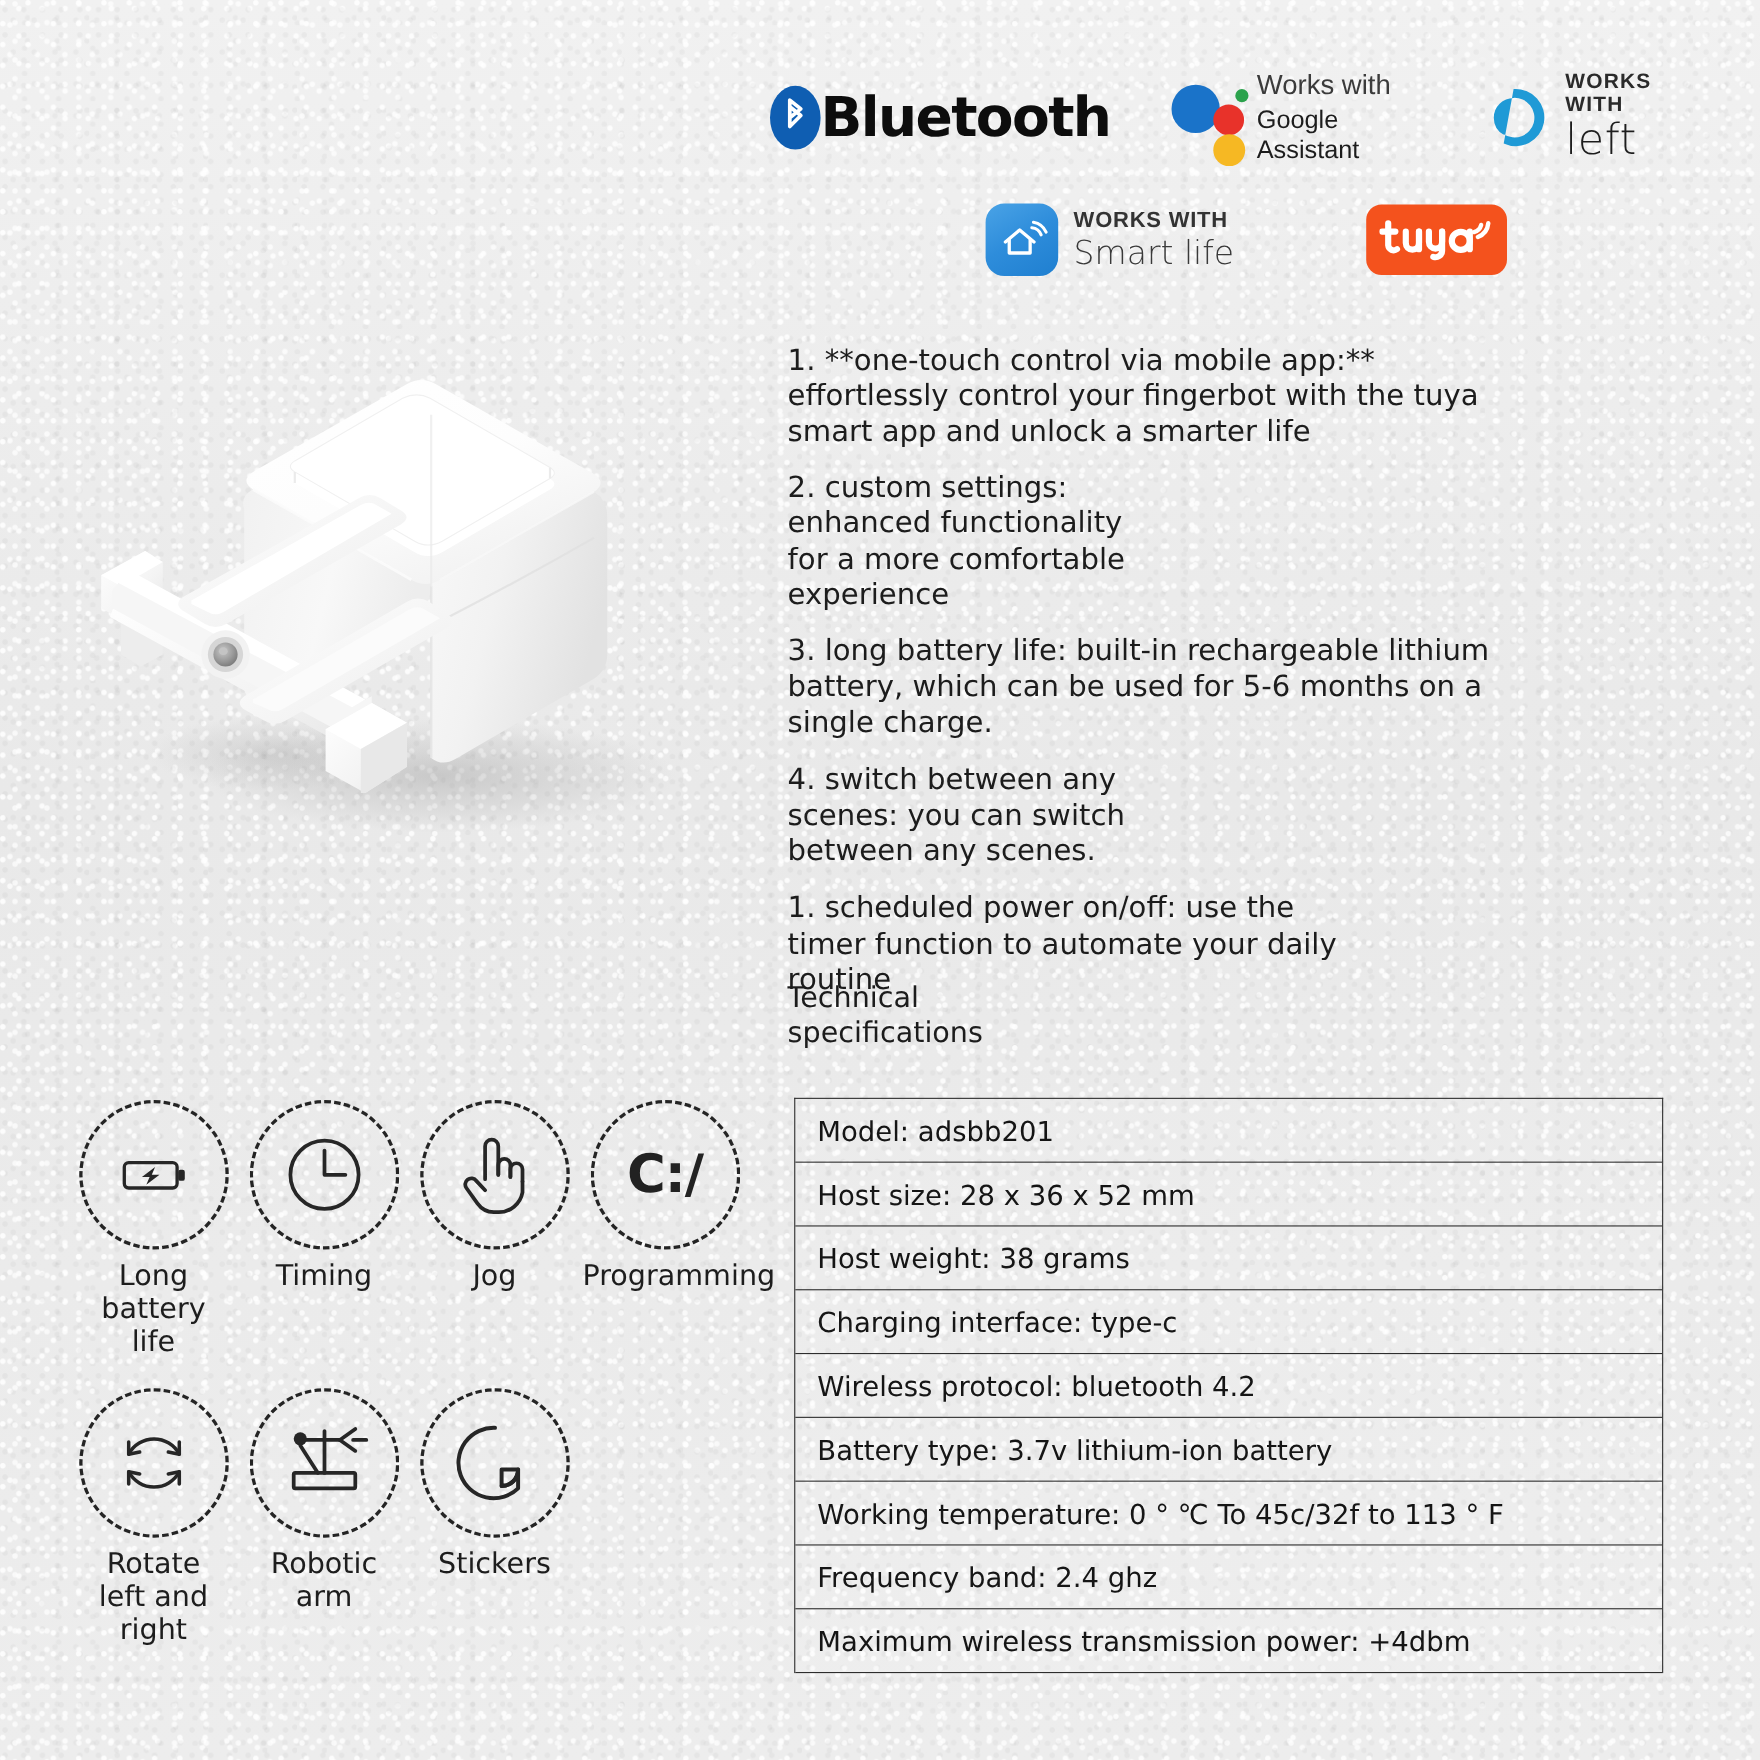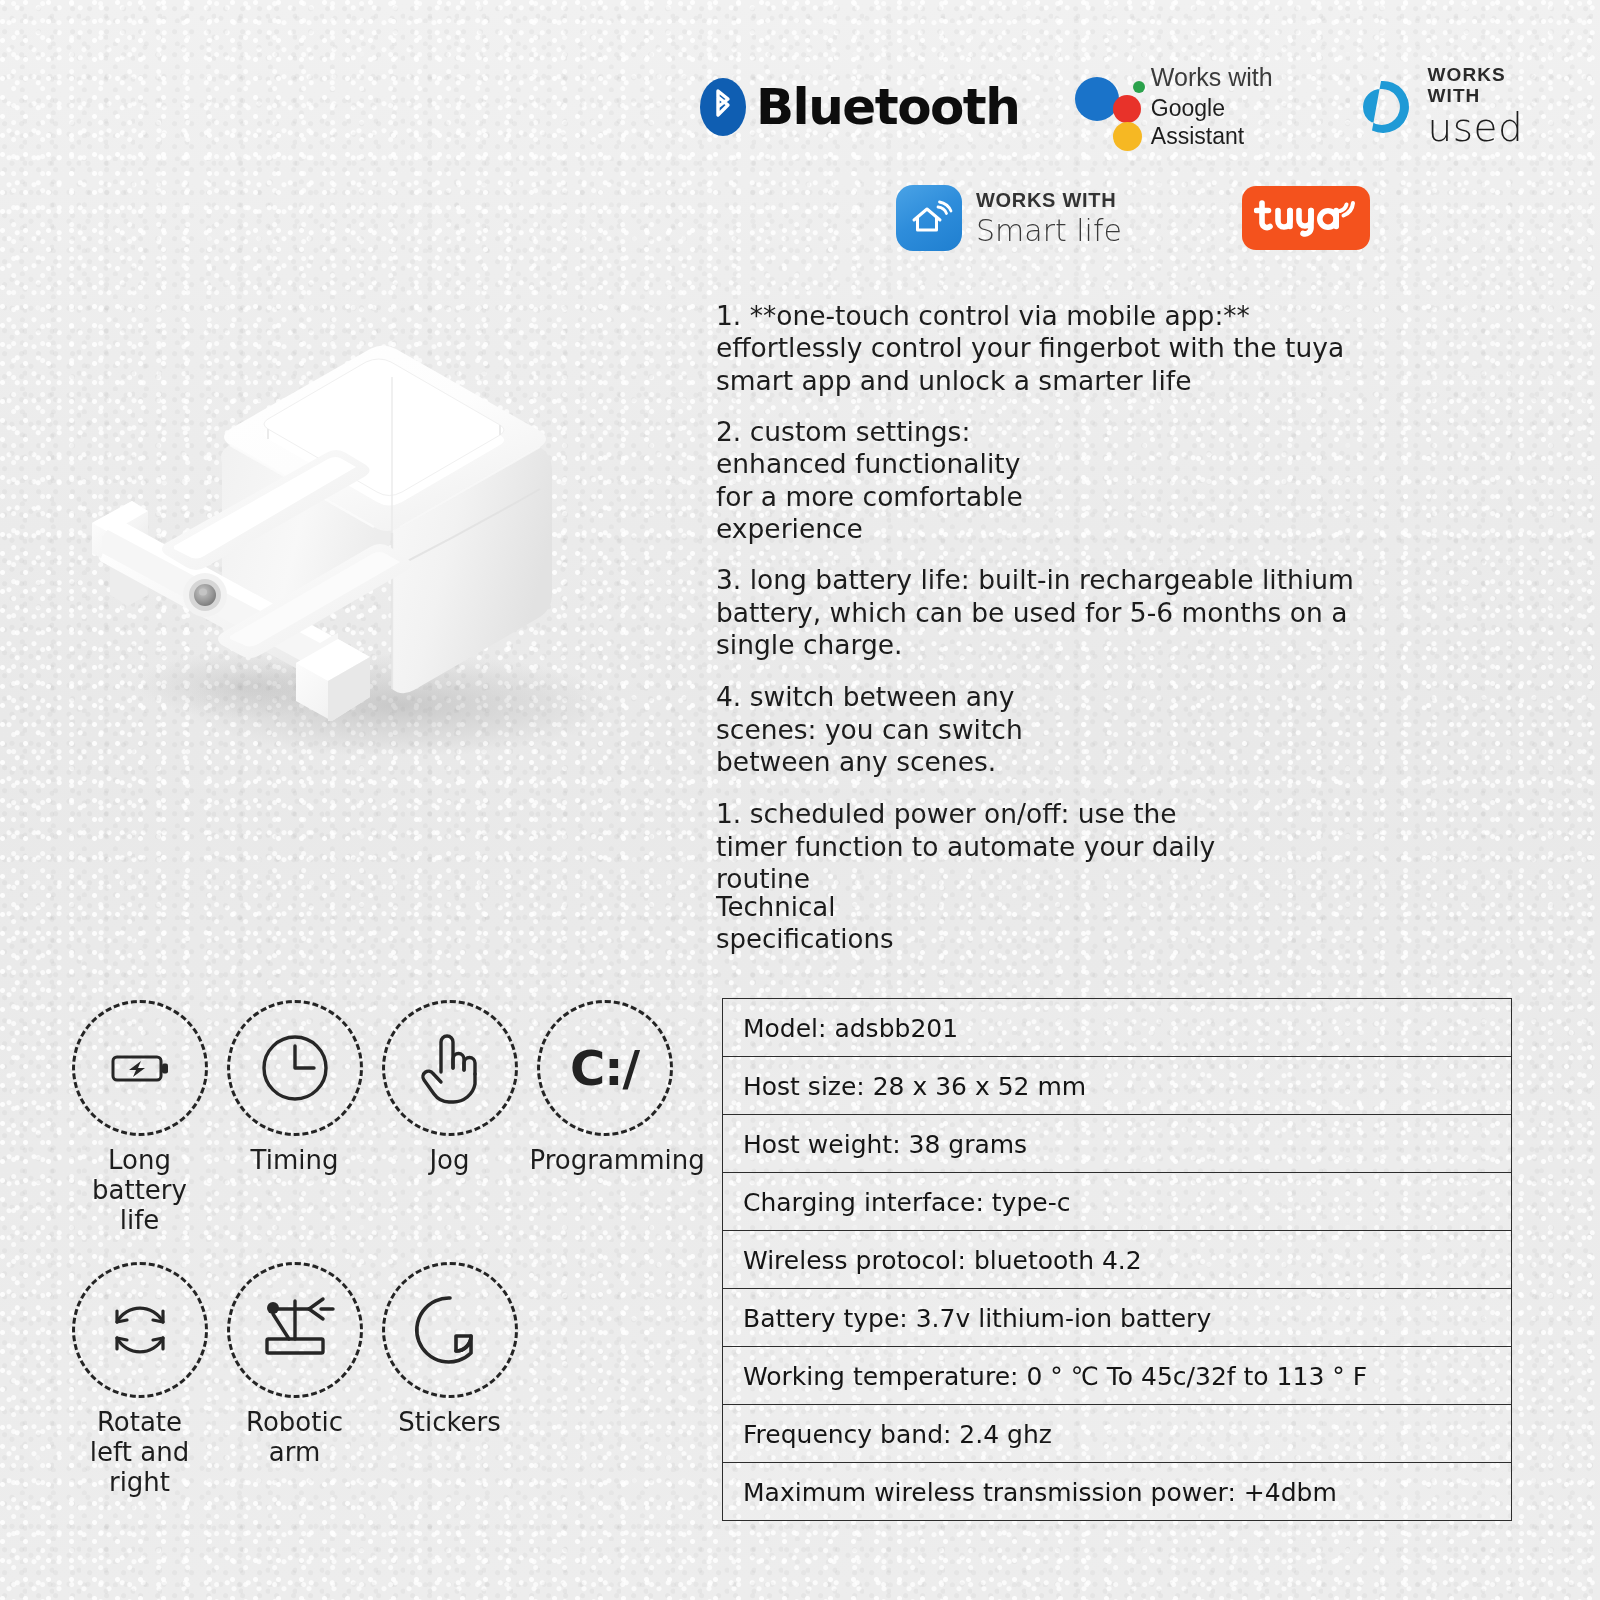--- a/index.html
+++ b/index.html
@@ -50,21 +50,21 @@
   }
   .logo-row-2 {
     display: flex;
     align-items: center;
     gap: 120px;
     margin-top: 34px;
     padding-left: 196px;
   }
 
   
-  .bt-logo { display: flex; align-items: flex-end; gap: 10px; }
+  .bt-logo { display: flex; align-items: flex-end; }
   .bt-badge {
     width: 46px; height: 58px;
     border-radius: 23px / 29px;
     background: #0f5eb2;
     display: flex; align-items: center; justify-content: center;
   }
   .bt-word {
     font-family: "DejaVu Sans", sans-serif;
     font-weight: bold;
     font-size: 50px;
@@ -124,21 +124,21 @@
   .product {
     position: absolute;
     left: 70px; top: 265px;
     width: 620px; height: 500px;
   }
 
   
   .features-text {
     position: absolute;
     left: 716px;
-    top: 300px;
+    top: 312px;
     width: 640px;
     font-size: 26.5px;
     line-height: 1.22;
     color: #1c1c1c;
     font-family: "DejaVu Sans", sans-serif;
   }
   .features-text p { margin-bottom: 19px; white-space: pre-line; }
   .features-text p.gap-before { margin-top: 20px; }
 
   
@@ -245,21 +245,21 @@
     </div>
 
     <div class="alexa-logo">
       <span class="alexa-ring">
         <svg width="62" height="62" viewBox="0 0 62 62">
           <path d="M31 5 A26 26 0 1 1 22 54.5 L22 46 A18 18 0 1 0 31 13 A18 18 0 0 0 13 31 A18 18 0 0 0 22 46.6 L22 54.5 Z" fill="#1f9ad6"></path>
         </svg>
       </span>
       <span class="alexa-text">
         <div class="l1">WORKS WITH</div>
-        <div class="l2">used</div>
+        <div class="l2">left</div>
       </span>
     </div>
 
   </div>
 
   <div class="logo-row-2">
 
     <div class="sl-logo">
       <span class="sl-badge">
         <svg width="48" height="48" viewBox="0 0 48 48">

